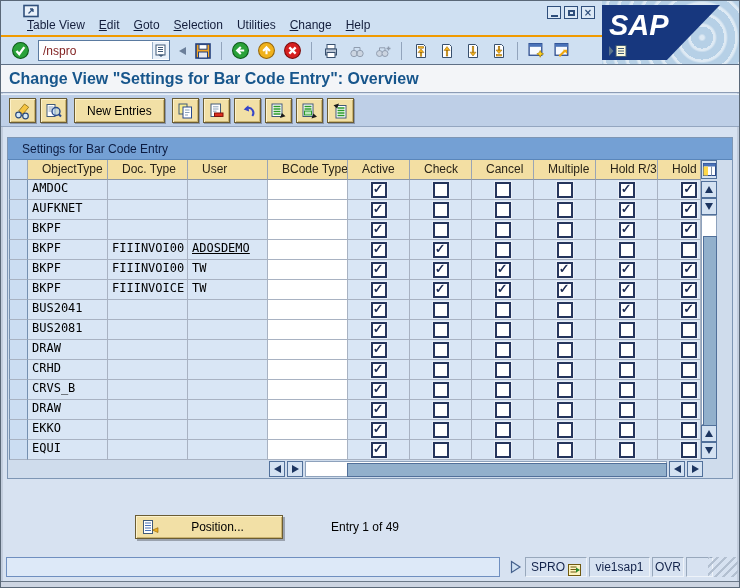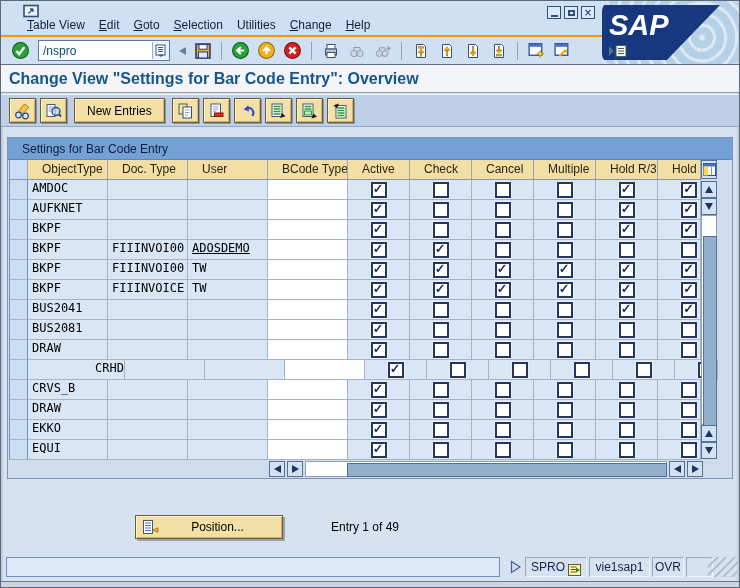--- a/index.html
+++ b/index.html
@@ -12,33 +12,33 @@
   .menubar{position:absolute;left:26px;top:17px;height:16px;display:flex;gap:14px;white-space:nowrap;}
   .menu-item{display:inline-block;font-size:12px;color:#141e3c;cursor:default;}
   .menu-item.u::first-letter{text-decoration:underline;}
   .win-buttons{position:absolute;right:7px;top:5px;display:flex;gap:3px;}
   .wbtn{width:14px;height:13px;background:#dce9f6;border:1px solid #2f4f7c;display:flex;align-items:center;justify-content:center;box-sizing:border-box;}
   .wbtn .min{width:7px;height:2px;background:#2f4f7c;margin-top:7px;}
   .wbtn .max{width:7px;height:6px;border:2px solid #2f4f7c;box-sizing:border-box;}
   .wbtn .cls{font:bold 10px/10px "DejaVu Sans",sans-serif;color:#2f4f7c;}
   .orange-line{position:absolute;left:0;top:34px;width:601px;height:2px;background:#f09a00;}
   
-  .logo{position:absolute;left:601px;top:0;width:139px;height:63px;background:#b6d0e6;overflow:hidden;border-radius:10px;}
+  .logo{position:absolute;left:601px;top:0;width:139px;height:63px;background:#b6d0e6;overflow:hidden;}
   .ripples{position:absolute;inset:0;
     background:repeating-radial-gradient(circle at 72% 58%, rgba(255,255,255,.55) 0 2px, rgba(255,255,255,0) 4px 11px);}
   .logo-shape{position:absolute;left:0;top:4px;width:118px;height:55px;background:#17377e;
     clip-path:polygon(0 0,100% 0,55% 100%,0 100%);}
   .logo-text{position:absolute;left:7px;top:8px;font:italic 900 29px "Liberation Sans",sans-serif;color:#fff;}
   
   .toolbar{position:absolute;left:0;top:36px;width:601px;height:27px;background:#cfe0f2;display:flex;align-items:center;padding-left:8px;box-sizing:border-box;gap:3px;}
   .tbtn{width:23px;height:23px;display:flex;align-items:center;justify-content:center;flex:none;}
   .tbtn.dis{opacity:.9;}
   .tsep{width:1px;height:18px;background:#92a4bc;margin:0 4px;flex:none;}
   .cmd-wrap{display:flex;align-items:center;height:19px;background:#fff;border:1px solid #5a7aa0;width:130px;margin:0 3px;flex:none;}
-  .cmd-input{flex:1;min-width:0;border:none;outline:none;background:transparent;font:12px "Liberation Sans",sans-serif;padding:0 0 0 4px;color:#0c4a6e;}
+  .cmd-input{flex:1;min-width:0;border:none;outline:none;background:transparent;font:12px "Liberation Sans",sans-serif;padding:0 0 0 4px;color:#7f1d1d;}
   .cmd-drop{width:17px;height:17px;border:none;border-left:1px solid #9ab0c8;background:#e9f1fa;display:flex;align-items:center;justify-content:center;padding:0;}
   .hr1{position:absolute;left:0;top:63px;width:740px;height:1px;background:#5f7086;}
   
   .title-band{position:absolute;left:0;top:64px;width:740px;height:28px;background:#f3f5f8;display:flex;align-items:center;border-bottom:1px solid #8c9cb4;box-sizing:border-box;}
   .page-title{font:bold 16px "Liberation Sans",sans-serif;color:#17568c;margin-left:8px;white-space:nowrap;}
   
   .app-toolbar{position:absolute;left:0;top:93px;width:740px;height:33px;background:#becfe7;border-top:1px solid #e8f0f8;border-bottom:1px solid #94a6c0;display:flex;align-items:center;padding-left:8px;box-sizing:border-box;gap:4px;}
   .abtn{height:25px;min-width:27px;background:#f2e0a6;border:1px solid #6a5c34;box-shadow:inset 1px 1px 0 #fcf2cc, inset -1px -1px 0 #cbb470, 1px 1px 0 #8a96ac;display:flex;align-items:center;justify-content:center;box-sizing:border-box;flex:none;}
   .abtn.text{padding:0 12px;font:12px "Liberation Sans",sans-serif;color:#000;}
   
@@ -563,21 +563,21 @@
             </div>
             <div class="td cbcell" style="width: 62px;">
               <span class="cb"></span>
             </div>
             <div class="td cbcell last" style="width: 43px;">
               <span class="cb"></span>
             </div>
           </div>
           <div class="trow">
             <div class="td sel" style="width: 19px;"></div>
-            <div class="td txt" style="width: 97px; text-align: right;">CRHD</div>
+            <div class="td txt" style="width: 80px;">CRHD</div>
             <div class="td txt" style="width: 80px;"></div>
             <div class="td txt" style="width: 80px;"></div>
             <div class="td txt white" style="width: 80px;"></div>
             <div class="td cbcell" style="width: 62px;">
               <span class="cb on"></span>
             </div>
             <div class="td cbcell" style="width: 62px;">
               <span class="cb"></span>
             </div>
             <div class="td cbcell" style="width: 62px;">

